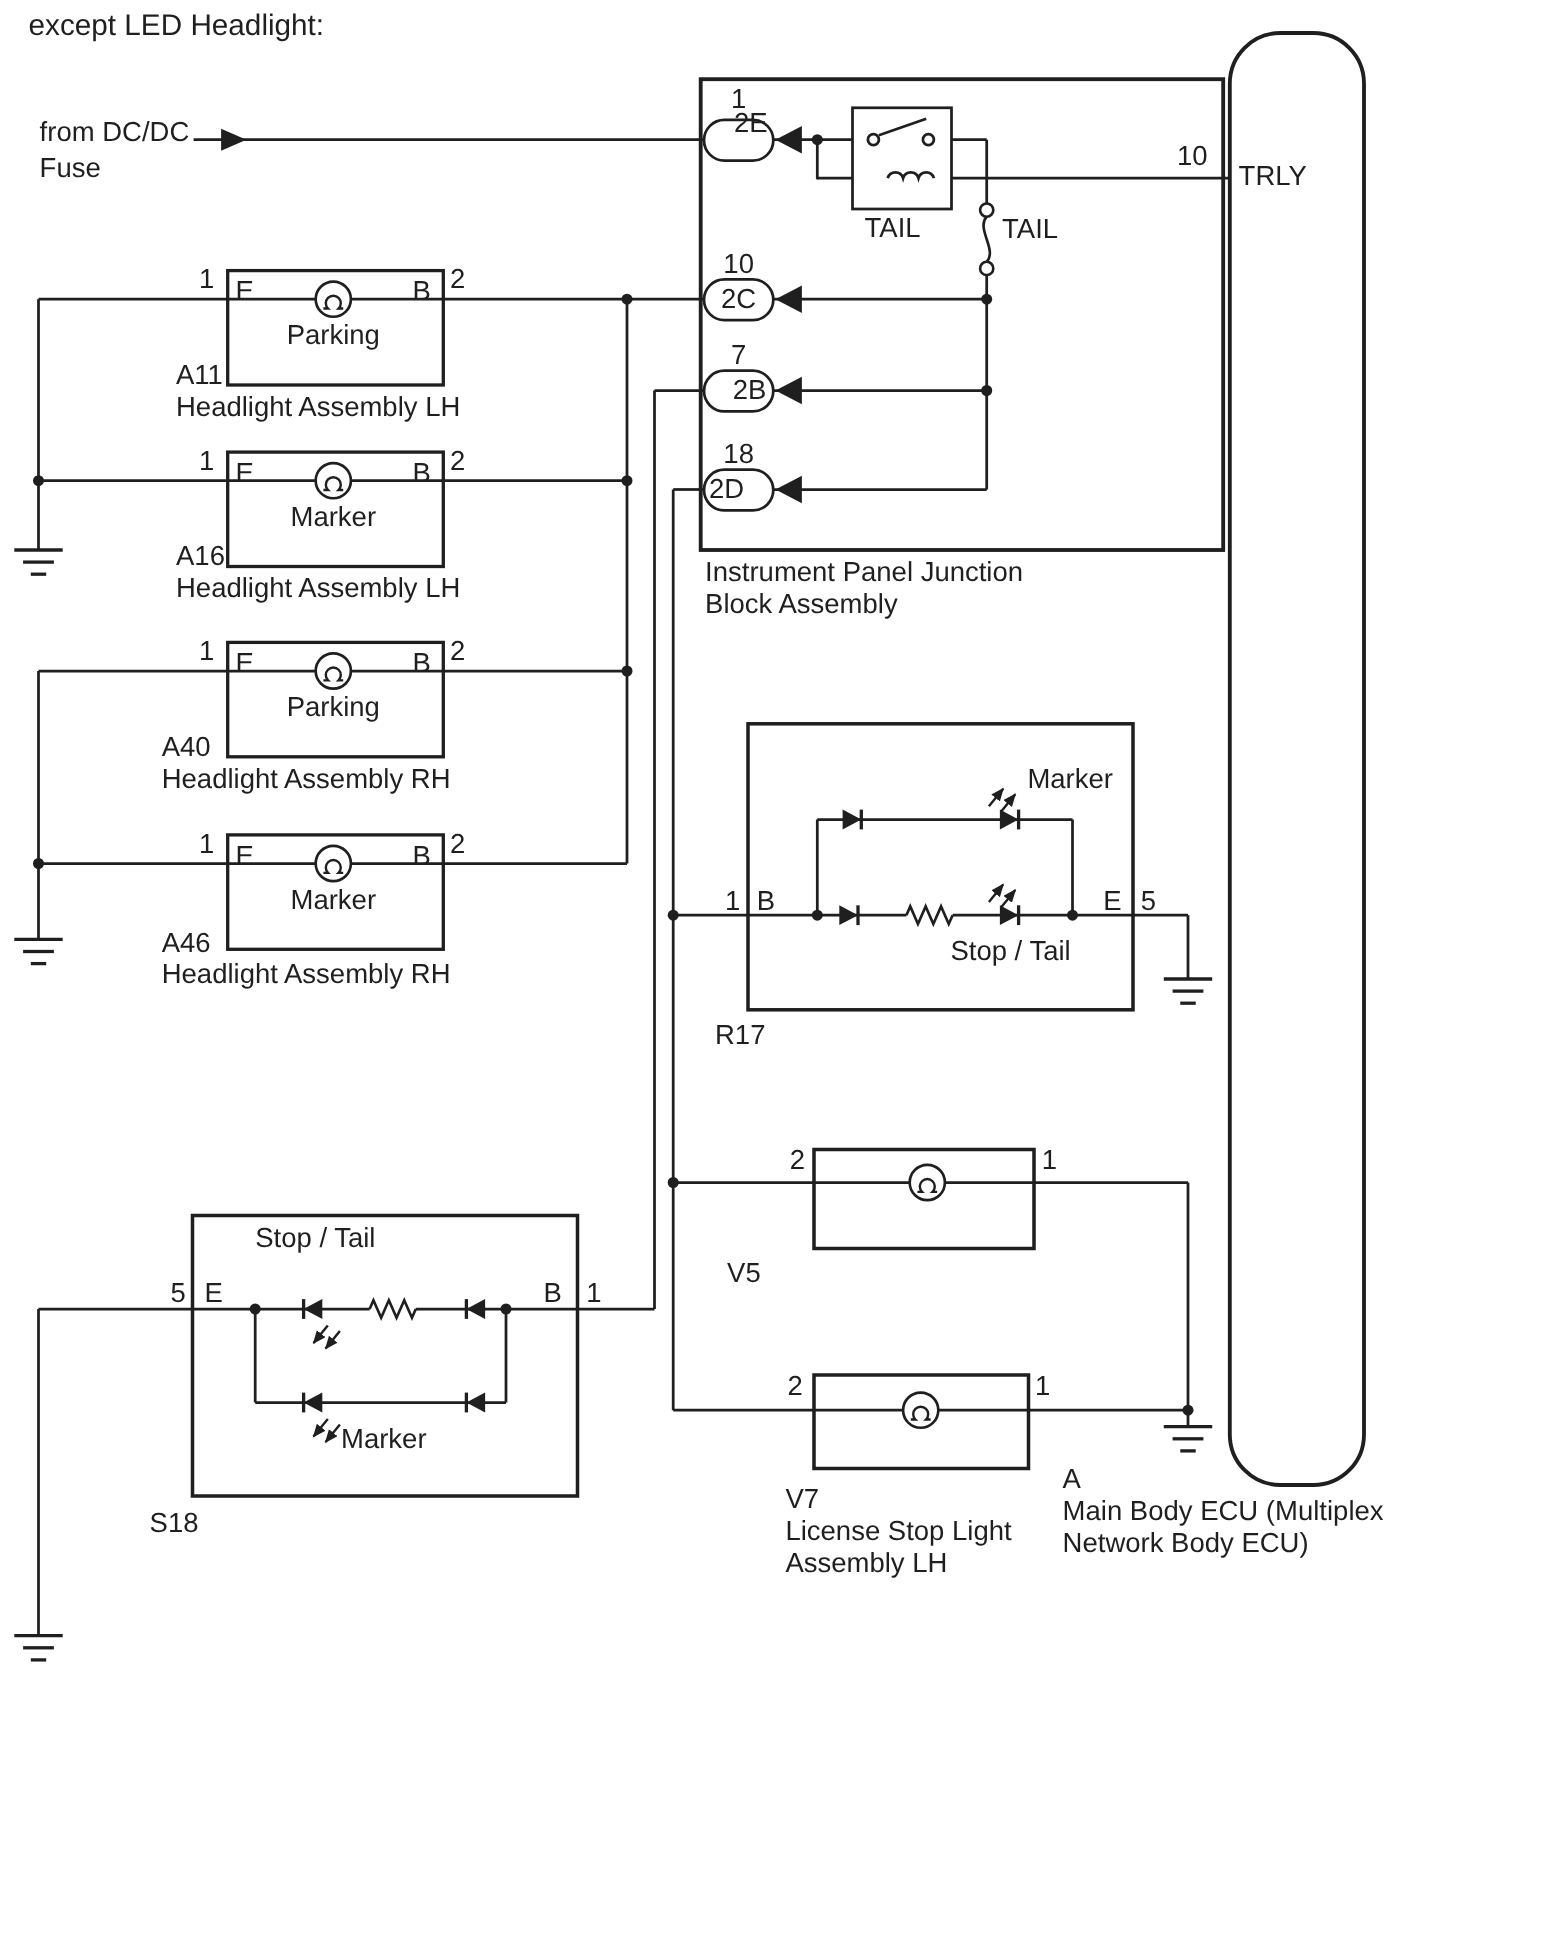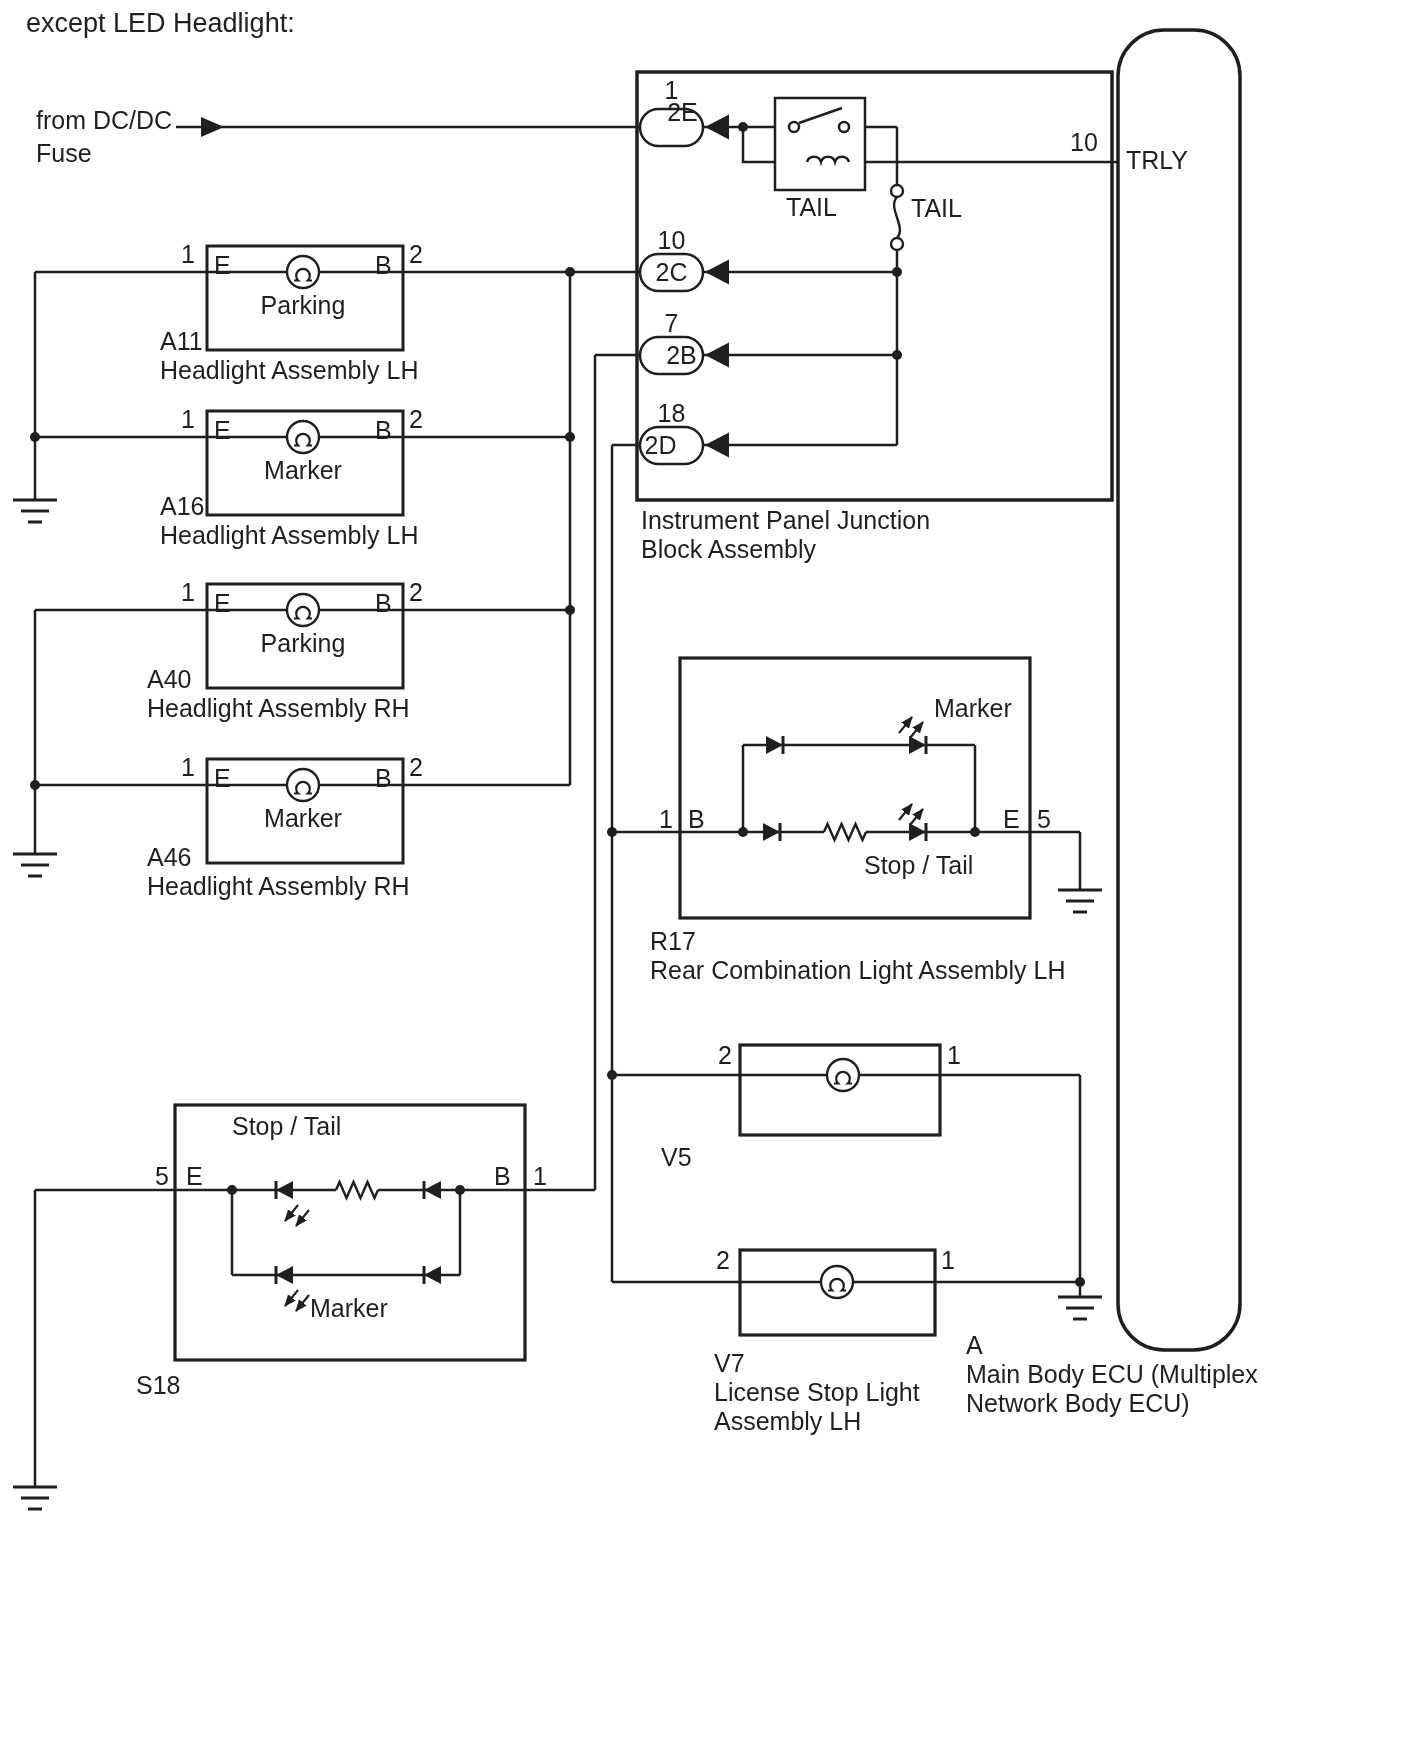--- a/index.html
+++ b/index.html
@@ -266,21 +266,20 @@
 <div class="t" style="left:147px;top:843px">A46</div>
 <div class="t" style="left:147px;top:872px">Headlight Assembly RH</div>
 
 <div class="t" style="left:934px;top:694px">Marker</div>
 <div class="t" style="left:864px;top:851px">Stop / Tail</div>
 <div class="t" style="left:659px;top:805px">1</div>
 <div class="t" style="left:688px;top:805px">B</div>
 <div class="t" style="left:1003px;top:805px">E</div>
 <div class="t" style="left:1037px;top:805px">5</div>
 <div class="t" style="left:650px;top:927px">R17</div>
-<div class="t" style="left:650px;top:956px">Rear Combination Light Assembly LH</div>
 
 <div class="t" style="left:718px;top:1041px">2</div>
 <div class="t" style="left:947px;top:1041px">1</div>
 <div class="t" style="left:661px;top:1143px">V5</div>
 
 <div class="t" style="left:716px;top:1246px">2</div>
 <div class="t" style="left:941px;top:1246px">1</div>
 <div class="t" style="left:714px;top:1349px">V7</div>
 <div class="t" style="left:714px;top:1378px">License Stop Light</div>
 <div class="t" style="left:714px;top:1407px">Assembly LH</div>

